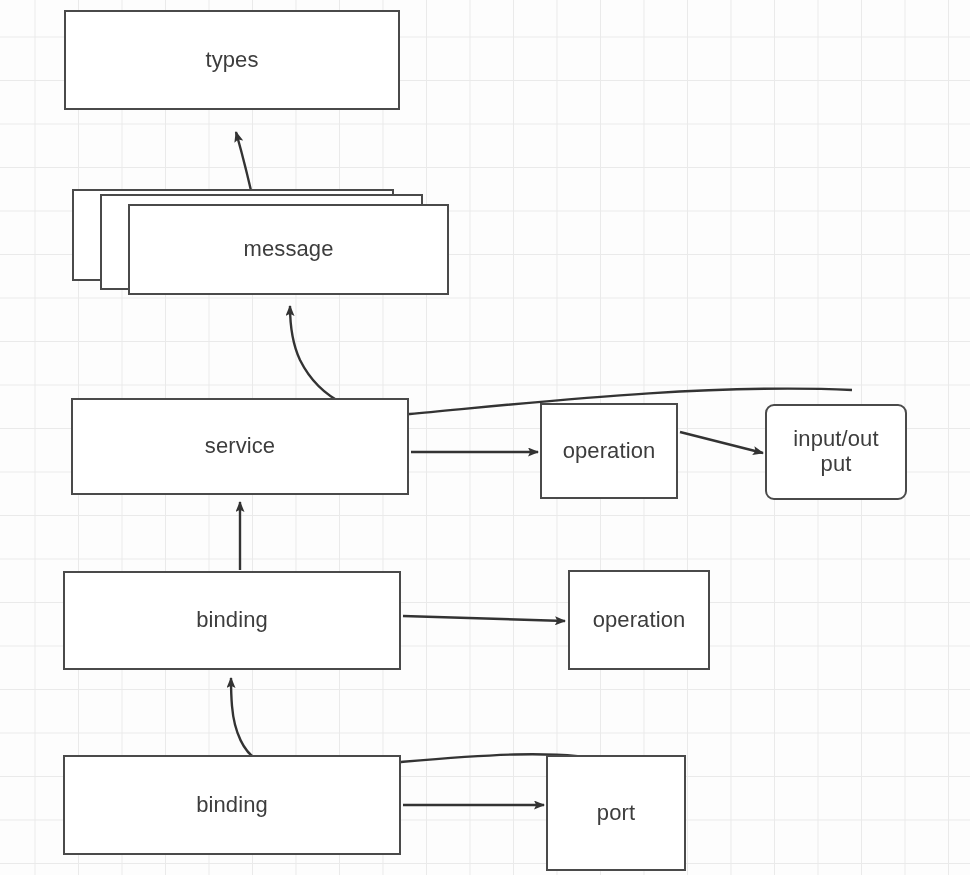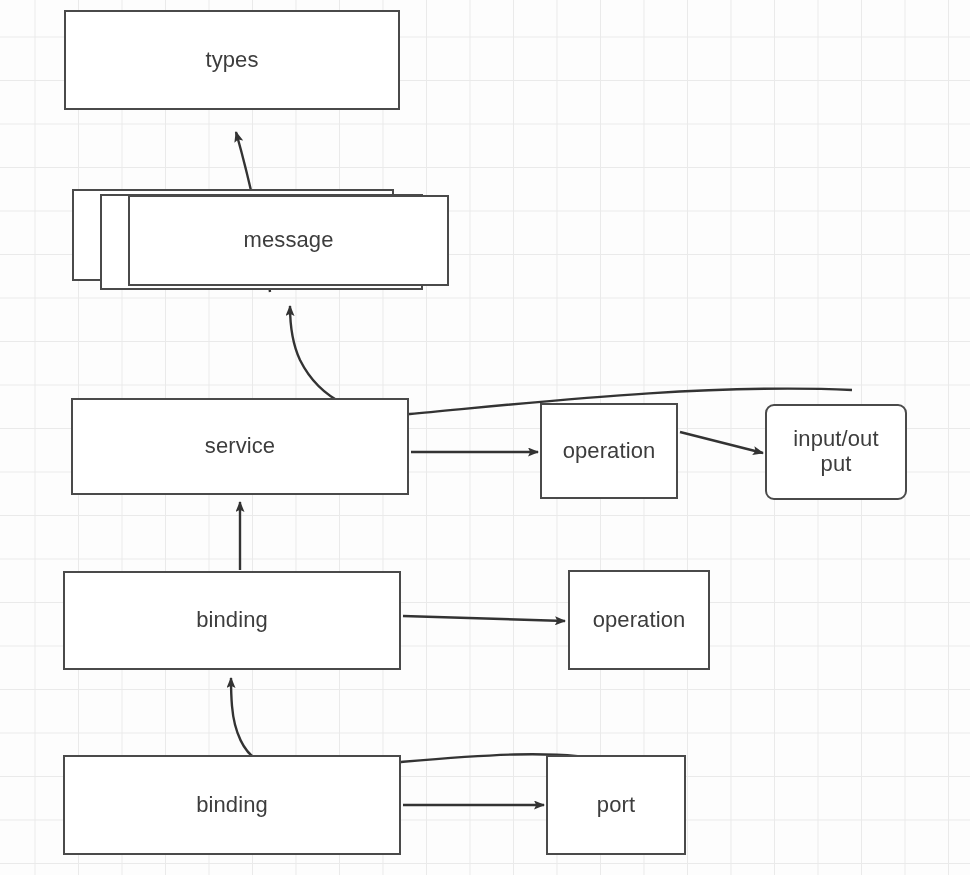--- a/index.html
+++ b/index.html
@@ -108,21 +108,21 @@
   </div>
 
   <div class="node ghost2" style="left:100px; top:194px; width:323px; height:96px;">
     <span class="lbl"></span>
   </div>
 
   <div class="node" style="left:64px; top:10px; width:336px; height:100px;">
     <span class="lbl">types</span>
   </div>
 
-  <div class="node" style="left:128px; top:195px; width:321px; height:91px;">
+  <div class="node" style="left:128px; top:204px; width:321px; height:91px;">
     <span class="lbl">message</span>
   </div>
 
   <div class="node" style="left:71px; top:398px; width:338px; height:97px;">
     <span class="lbl">service</span>
   </div>
 
   <div class="node" style="left:540px; top:403px; width:138px; height:96px;">
     <span class="lbl">operation</span>
   </div>
@@ -137,17 +137,17 @@
   </div>
 
   <div class="node" style="left:568px; top:570px; width:142px; height:100px;">
     <span class="lbl">operation</span>
   </div>
 
   <div class="node" style="left:63px; top:755px; width:338px; height:100px;">
     <span class="lbl">binding</span>
   </div>
 
-  <div class="node" style="left:546px; top:755px; width:140px; height:100px;">
+  <div class="node" style="left:546px; top:755px; width:140px; height:116px;">
     <span class="lbl">port</span>
   </div>
 
 </div>
 
 </body></html>

